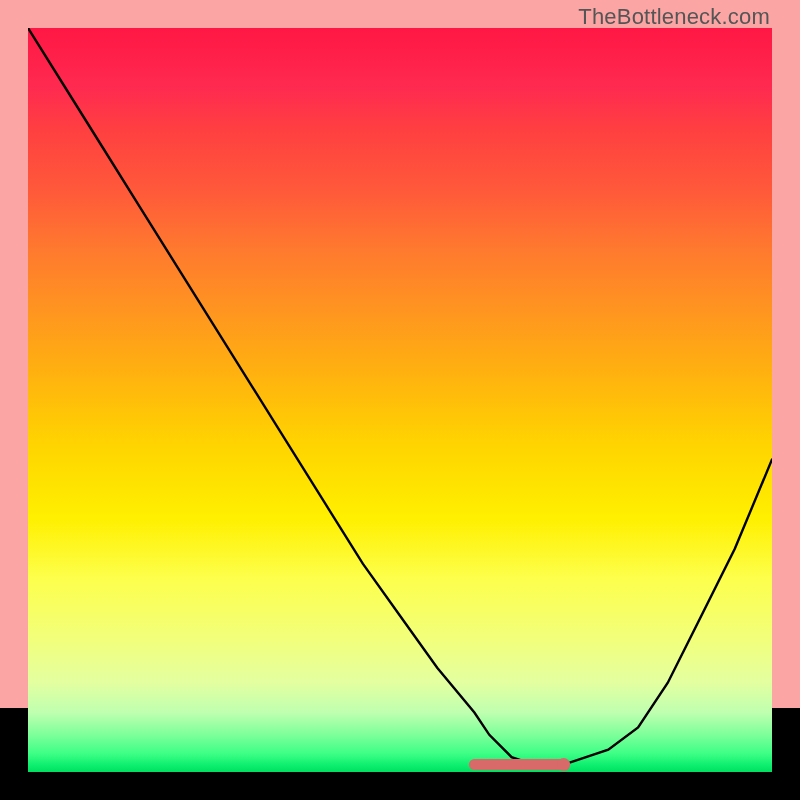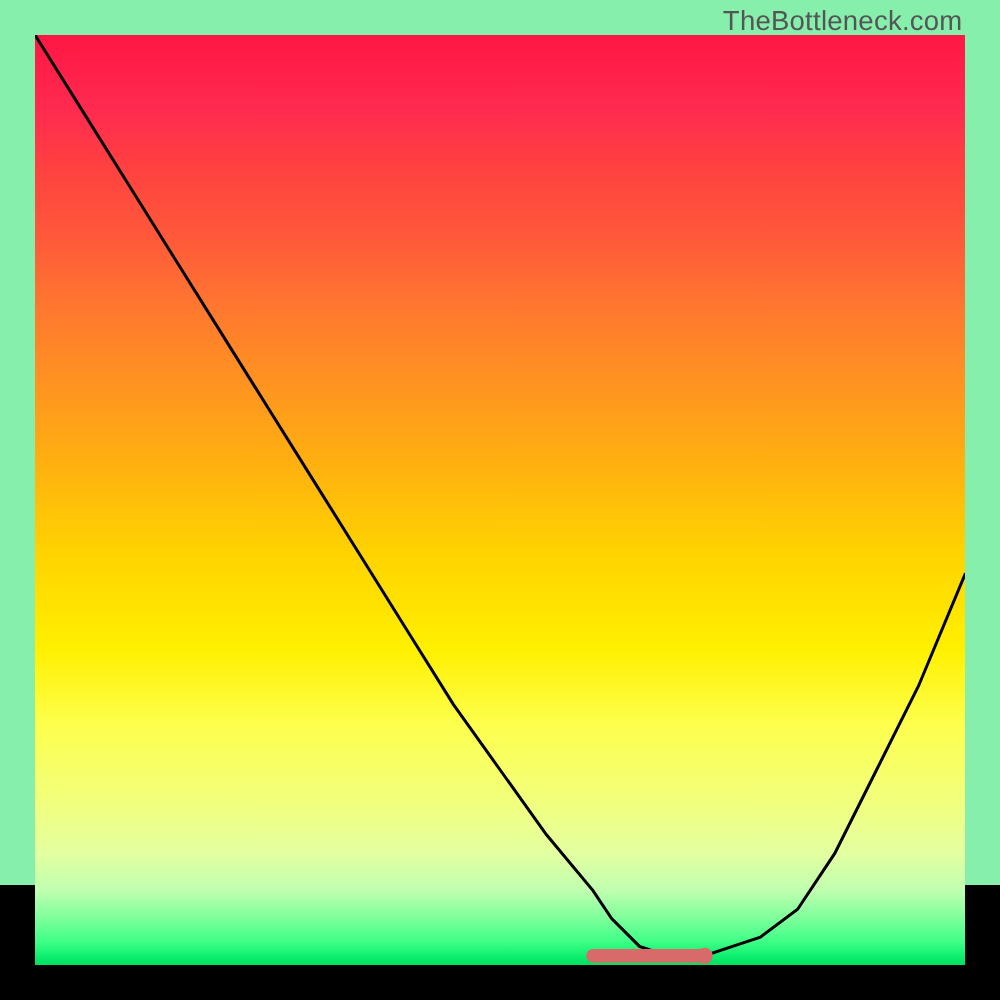--- a/index.html
+++ b/index.html
@@ -10,21 +10,21 @@
     background: #000;
     overflow: hidden;
     font-family: Arial, Helvetica, sans-serif;
   }
   .frame {
     position: absolute;
     top: 0;
     left: 0;
     width: 800px;
     height: 708px;
-    background: #86efac;
+    background: #fca5a5;
   }
   .plot {
     position: absolute;
     top: 28px;
     left: 28px;
     width: 744px;
     height: 744px;
     
     background: linear-gradient(to bottom,
       #ff1744 0%,

